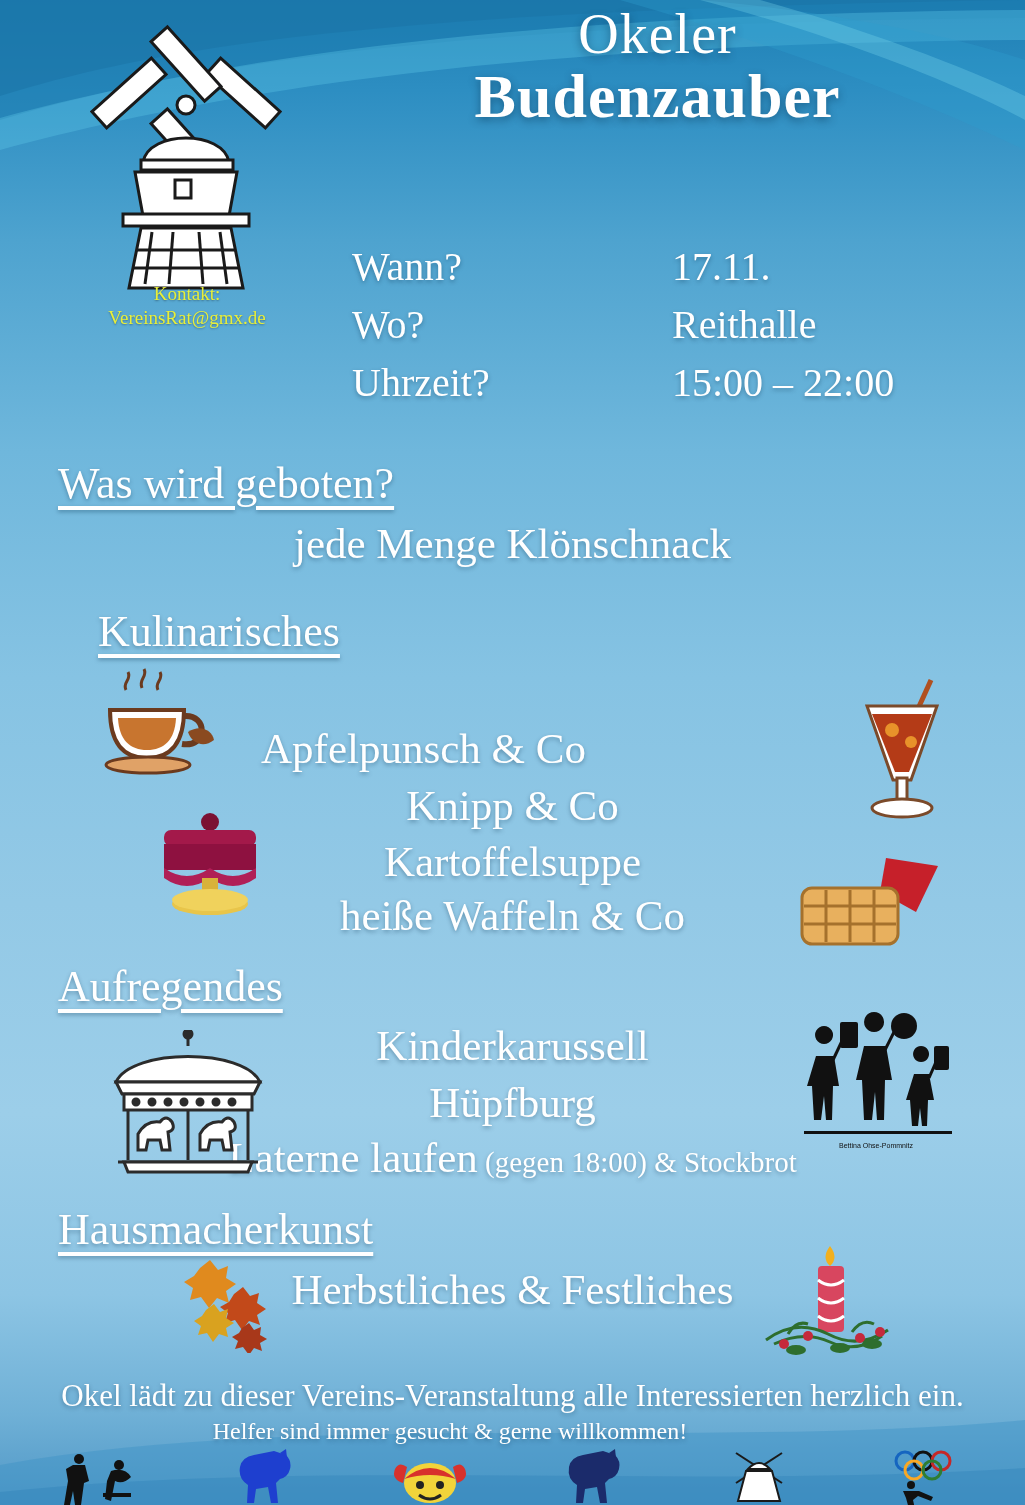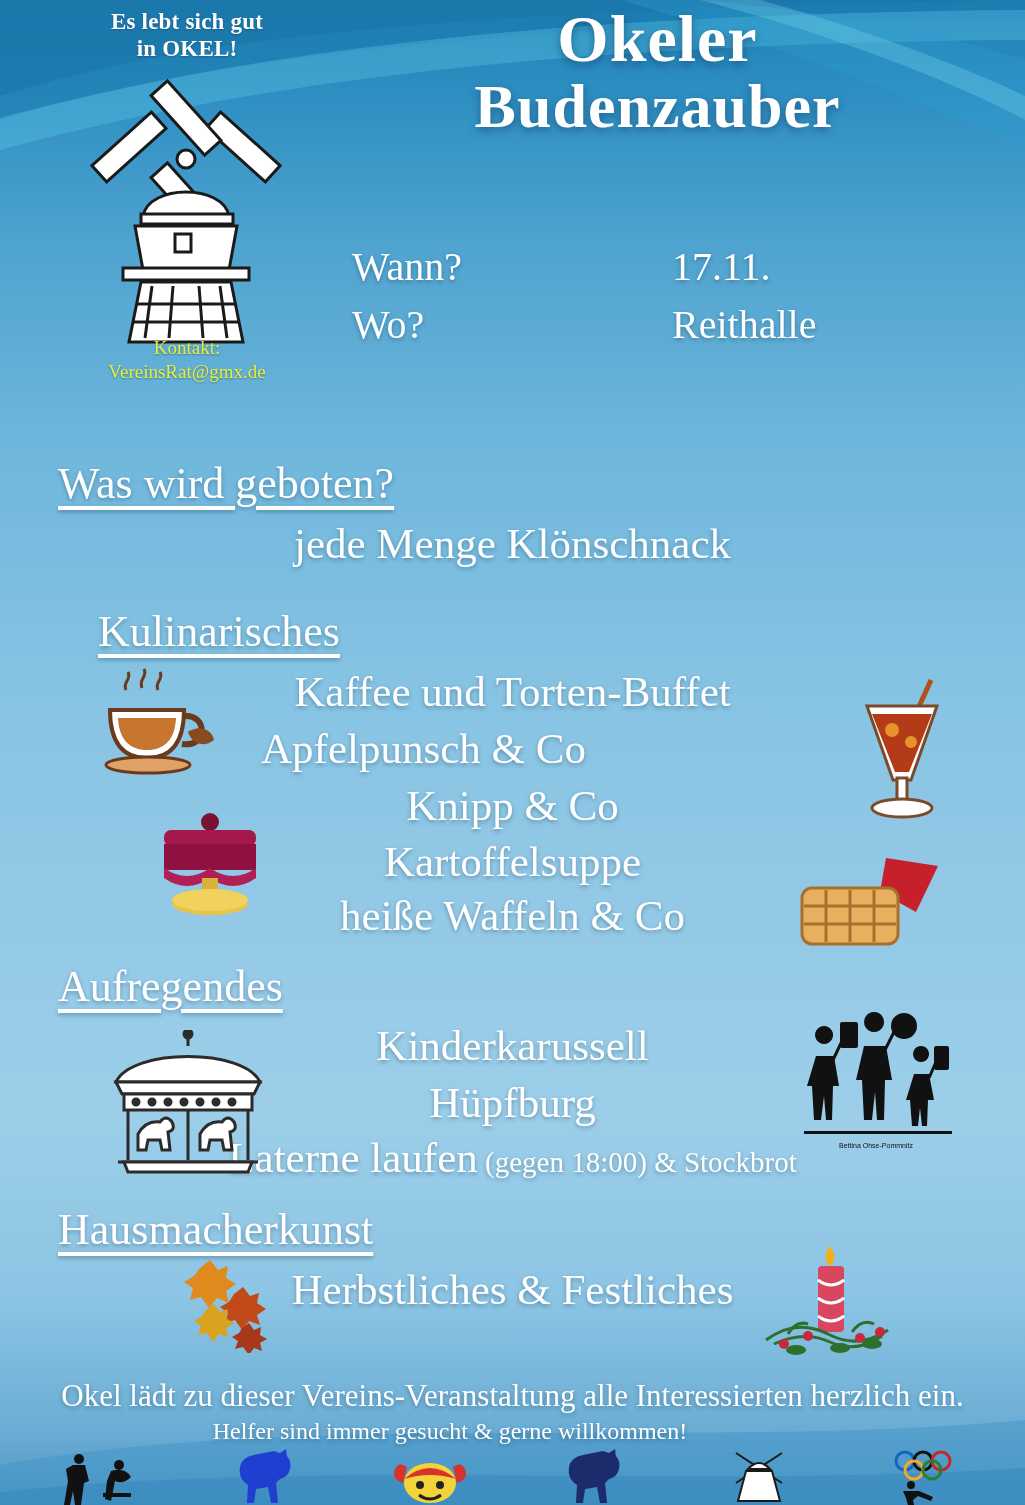--- a/index.html
+++ b/index.html
@@ -69,23 +69,23 @@
   .headline {
     position: absolute;
     left: 300px;
     top: 6px;
     width: 715px;
     color: #ffffff;
     text-align: center;
     text-shadow: 0 3px 8px rgba(0,40,70,.45);
   }
   .headline .l1 {
-    font-size: 66px;
+    font-size: 56px;
     line-height: 1.0;
-    font-weight: bold;
+    font-weight: normal;
     letter-spacing: 1px;
   }
   .headline .l2 {
     font-size: 62px;
     line-height: 1.12;
     font-weight: bold;
     letter-spacing: 1px;
   }
 
   
@@ -184,24 +184,20 @@
     </svg>
   </div>
   <div class="swoosh" style="left:0;top:1300px;width:1025px;height:205px;">
     <svg width="1025" height="205" viewBox="0 0 1025 205">
       <path d="M0,205 L1025,205 L1025,120 C700,150 300,110 0,165 Z" fill="#3e93c6" opacity="0.45"></path>
       <path d="M0,205 L1025,205 L1025,168 C680,190 320,158 0,192 Z" fill="#2f83ba" opacity="0.4"></path>
     </svg>
   </div>
 
   <div class="logo-block">
-    <div class="logo-slogan">
-      <div>Es lebt sich gut</div>
-      <div>in OKEL!</div>
-    </div>
 
     <div class="mill">
       <svg width="260" height="285" viewBox="0 0 260 285">
         <g stroke="#1a1a1a" stroke-width="3" fill="#ffffff">
 
           <g>
             <rect x="32" y="72" width="80" height="22" transform="rotate(-42 72 83)"></rect>
             <rect x="146" y="72" width="80" height="22" transform="rotate(42 186 83)"></rect>
             <rect x="118" y="14" width="22" height="80" transform="rotate(-42 129 54)"></rect>
             <rect x="118" y="96" width="22" height="80" transform="rotate(-42 129 136)"></rect>
@@ -241,28 +237,31 @@
 
   <div class="facts">
     <div class="row">
       <div class="q">Wann?</div>
       <div class="a">17.11.</div>
     </div>
     <div class="row">
       <div class="q">Wo?</div>
       <div class="a">Reithalle</div>
     </div>
+    <div class="row">
+      <div class="q">Uhrzeit?</div>
+      <div class="a">15:00 – 22:00</div>
+    </div>
   </div>
 
   <div class="section-title" style="left:58px;top:462px;">Was wird geboten?</div>
   <div class="body-line" style="left:0;top:516px;width:1025px;">jede Menge Klönschnack</div>
 
   <div class="section-title" style="left:58px;top:610px;margin-left:40px;">Kulinarisches</div>
 
-  <div class="body-line" style="left:0;top:664px;width:1025px;">Kaffee und Torten-Buffet</div>
   <div class="body-line" style="left:0;top:721px;width:847px;">Apfelpunsch &amp; Co</div>
   <div class="body-line" style="left:0;top:778px;width:1025px;">Knipp &amp; Co</div>
   <div class="body-line" style="left:0;top:834px;width:1025px;">Kartoffelsuppe</div>
   <div class="body-line" style="left:0;top:888px;width:1025px;">heiße Waffeln &amp; Co</div>
 
   <div class="art" style="left:96px;top:666px;">
     <svg width="124" height="110" viewBox="0 0 124 110">
       <g fill="none" stroke="#6b3a1e" stroke-width="3">
         <path d="M30,24 C26,16 36,14 32,6"></path>
         <path d="M46,22 C42,13 52,11 48,3"></path>

